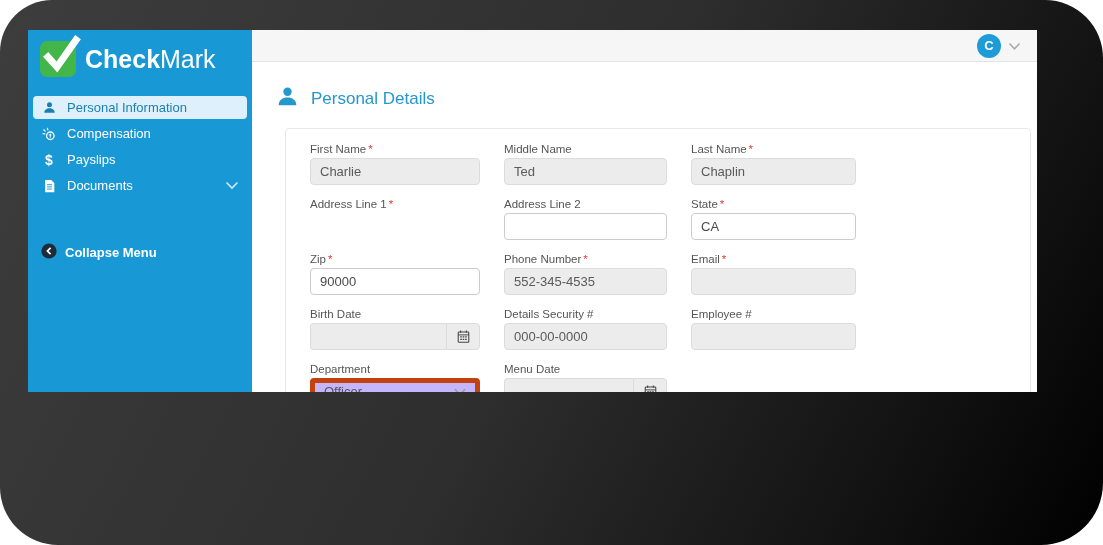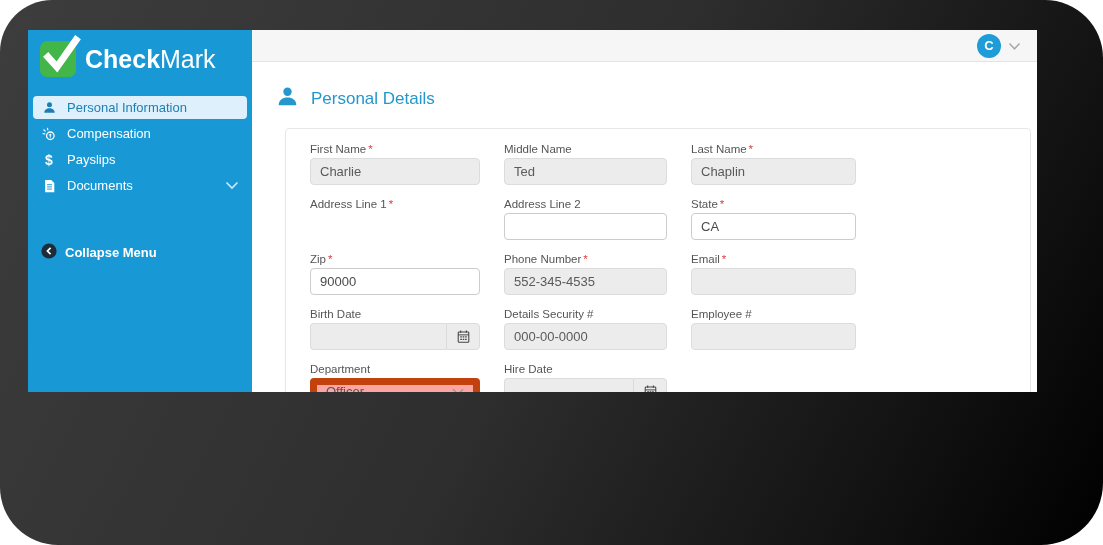--- a/index.html
+++ b/index.html
@@ -50,21 +50,21 @@
   .fgroup label { display:block; font-size:11.5px; color:#555; margin-bottom:3px; }
   .req { color:#e03c3c; margin-left:2px; }
   .input { display:block; width:100%; height:27px; border-radius:4px; font-size:13px; padding:0 9px;
     font-family:inherit; outline:none; }
   .input.ro { background:#ececec; border:1px solid #dcdcdc; color:#5a5a5a; }
   .input.ed { background:#fff; border:1px solid #cccccc; color:#4a4a4a; }
   .igroup { display:flex; }
   .igroup .input { flex:1; min-width:0; border-radius:4px 0 0 4px; border-right:none; }
   .addon { width:34px; height:27px; background:#ececec; border:1px solid #dcdcdc; border-radius:0 4px 4px 0;
     display:flex; align-items:center; justify-content:center; cursor:pointer; }
-  .select { height:27px; background:#fca5a5; border:7px solid #c2410c; border-radius:4px;
+  .select { height:27px; background:#c4b5fd; border:5px solid #c2410c; border-radius:4px;
     display:flex; align-items:center; justify-content:space-between; padding:0 9px;
     font-size:13px; color:#555; cursor:pointer; }
   .btn-row { margin-top:29px; margin-left:205px; display:flex; gap:12px; }
   .btn { width:64px; height:25px; background:#efefef; color:#701a75; border:none; border-radius:0;
     font-size:13px; font-family:inherit; cursor:pointer; }
 </style>
 </head>
 <body>
 
 <div class="frame"></div>
@@ -224,21 +224,21 @@
             <div class="select">
               <span>Officer</span>
               <span>
                 <svg width="12" height="8" viewBox="0 0 12 8">
                     <path d="M1 1.2 L6 6.4 L11 1.2" fill="none" stroke="#9a9a9a" stroke-width="1.5"></path>
                   </svg>
               </span>
             </div>
           </div>
           <div class="fgroup">
-            <label><span>Hire Date</span></label>
+            <label><span>Menu Date</span></label>
             <div class="igroup">
               <input class="input ro" readonly="" value="" style="">
               <span class="addon">
                 <svg width="13" height="13" viewBox="0 0 16 16">
                     <path d="M4.5 0.5v3 M11.5 0.5v3" stroke="#444" stroke-width="1.4"></path>
                     <rect x="1.5" y="2.5" width="13" height="12.5" rx="1" fill="none" stroke="#444" stroke-width="1.3"></rect>
                     <path d="M1.5 6h13" stroke="#444" stroke-width="1.2"></path>
                     <path d="M4 8.5h2M7 8.5h2M10 8.5h2M4 11.5h2M7 11.5h2M10 11.5h2" stroke="#444" stroke-width="1.4"></path>
                   </svg>
               </span>

